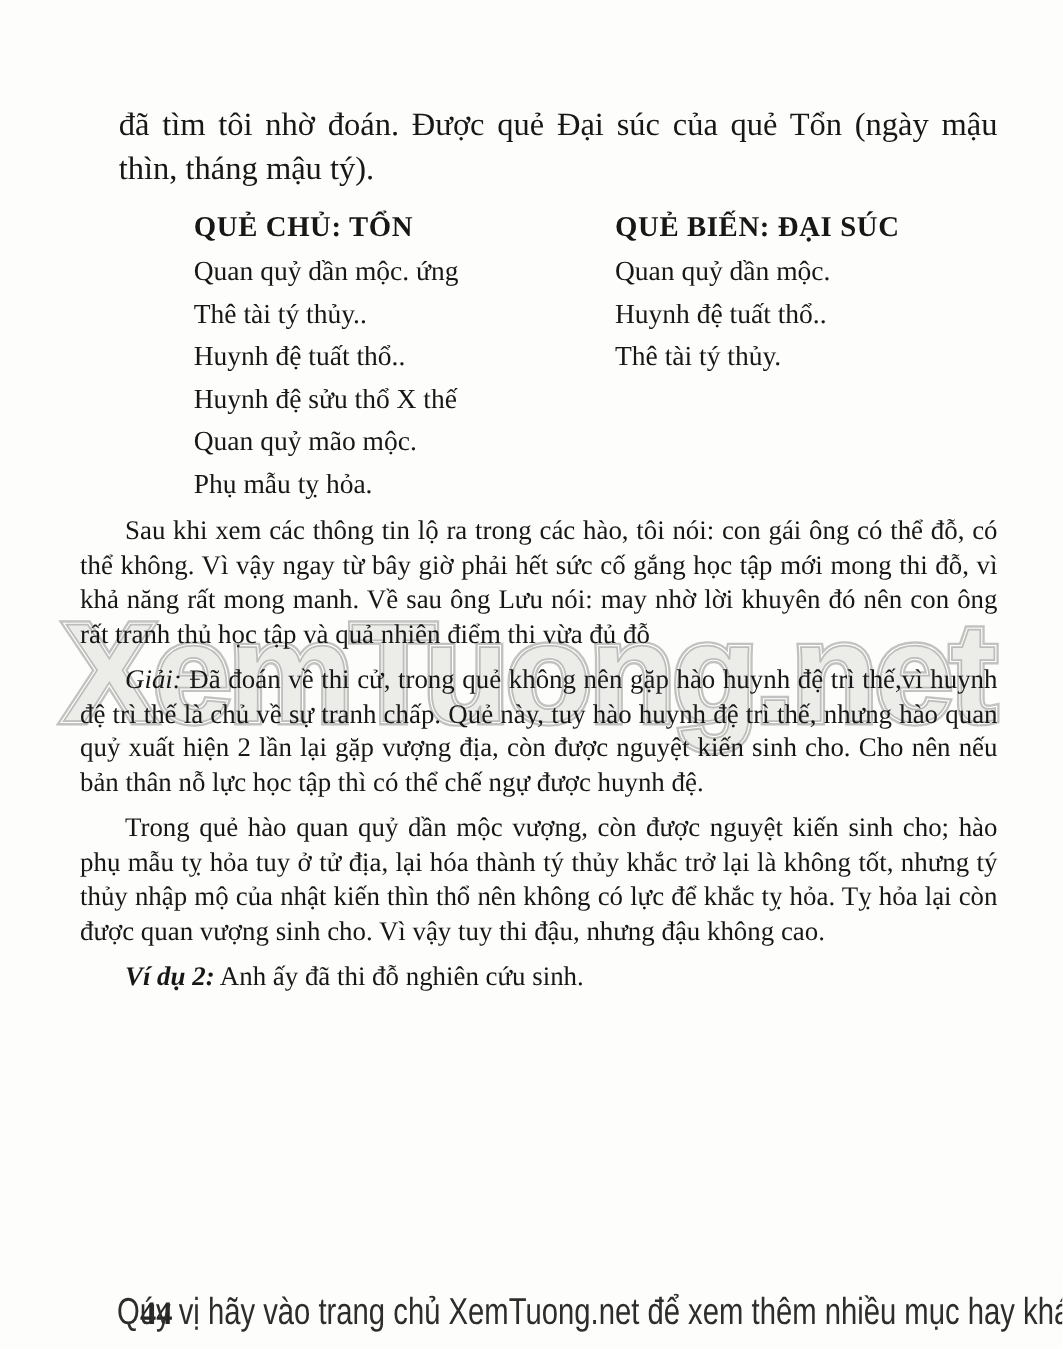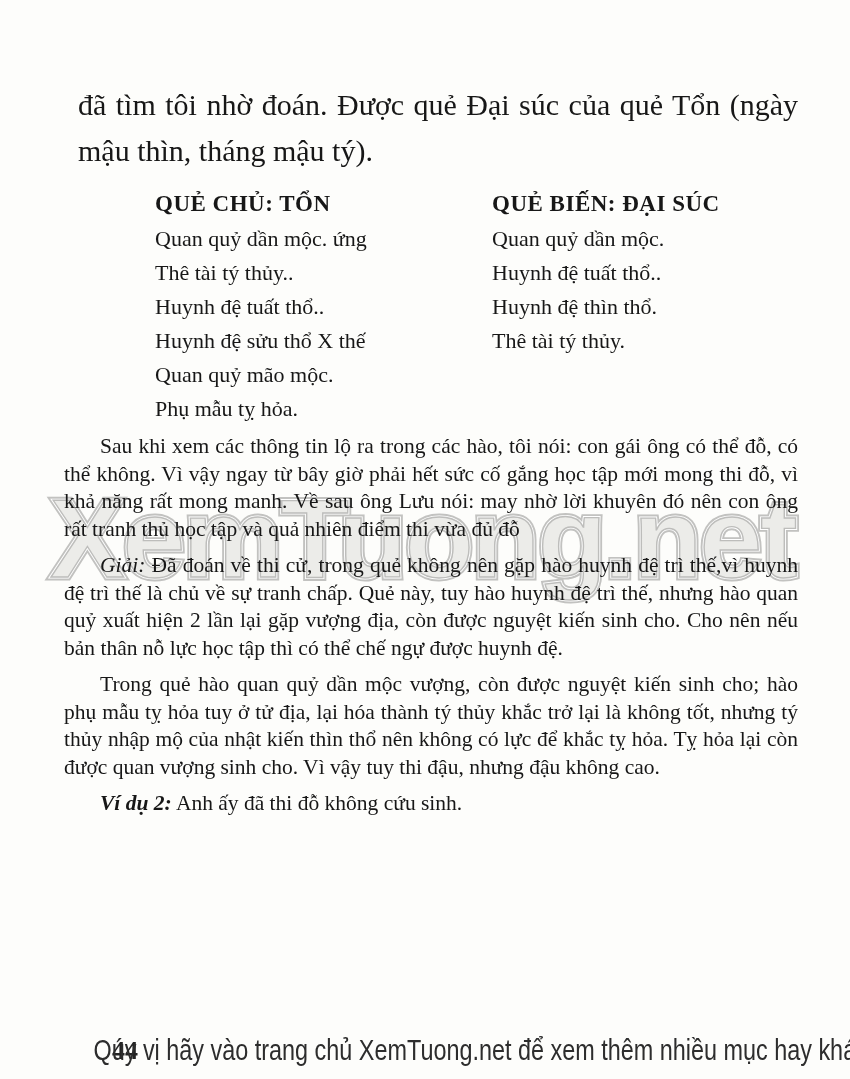--- a/index.html
+++ b/index.html
@@ -40,23 +40,23 @@
 
   
   .content {
     position: absolute;
     left: 64px;
     top: 82px;
     width: 734px;
     z-index: 2;
   }
   .intro {
-    margin: 0 0 0 14px;
-    font-size: 30px;
-    line-height: 46px;
+    margin: 0 0 0 31px;
+    font-size: 26px;
+    line-height: 35px;
     text-align: justify;
   }
 
   .hex-section { display: flex; margin-top: 12px; }
   .hex-col { width: 50%; box-sizing: border-box; }
   .hex-main { padding-left: 91px; }
   .hex-changed { padding-left: 61px; }
   .hex-title {
     font-size: 23px;
     font-weight: bold;
@@ -126,30 +126,29 @@
         <div class="hex-line">Thê tài tý thủy..</div>
         <div class="hex-line">Huynh đệ tuất thổ..</div>
         <div class="hex-line">Huynh đệ sửu thổ X thế</div>
         <div class="hex-line">Quan quỷ mão mộc.</div>
         <div class="hex-line">Phụ mẫu tỵ hỏa.</div>
       </div>
       <div class="hex-col hex-changed">
         <div class="hex-title">QUẺ BIẾN: ĐẠI SÚC</div>
         <div class="hex-line">Quan quỷ dần mộc.</div>
         <div class="hex-line">Huynh đệ tuất thổ..</div>
-        <div class="hex-line">Huynh đệ thìn thổ.</div>
         <div class="hex-line">Thê tài tý thủy.</div>
       </div>
     </div>
 
     <div class="body-text">
       <p class="para indent">Sau khi xem các thông tin lộ ra trong các hào, tôi nói: con gái ông có thể đỗ, có thể không. Vì vậy ngay từ bây giờ phải hết sức cố gắng học tập mới mong thi đỗ, vì khả năng rất mong manh. Về sau ông Lưu nói: may nhờ lời khuyên đó nên con ông rất tranh thủ học tập và quả nhiên điểm thi vừa đủ đỗ</p>
       <p class="para indent"><span class="label-italic">Giải:</span><span> Đã đoán về thi cử, trong quẻ không nên gặp hào huynh đệ trì thế,vì huynh đệ trì thế là chủ về sự tranh chấp. Quẻ này, tuy hào huynh đệ trì thế, nhưng hào quan quỷ xuất hiện 2 lần lại gặp vượng địa, còn được nguyệt kiến sinh cho. Cho nên nếu bản thân nỗ lực học tập thì có thể chế ngự được huynh đệ.</span></p>
       <p class="para indent">Trong quẻ hào quan quỷ dần mộc vượng, còn được nguyệt kiến sinh cho; hào phụ mẫu tỵ hỏa tuy ở tử địa, lại hóa thành tý thủy khắc trở lại là không tốt, nhưng tý thủy nhập mộ của nhật kiến thìn thổ nên không có lực để khắc tỵ hỏa. Tỵ hỏa lại còn được quan vượng sinh cho. Vì vậy tuy thi đậu, nhưng đậu không cao.</p>
-      <p class="para indent"><span class="label-bold-italic">Ví dụ 2:</span><span> Anh ấy đã thi đỗ không cứu sinh.</span></p>
+      <p class="para indent"><span class="label-bold-italic">Ví dụ 2:</span><span> Anh ấy đã thi đỗ nghiên cứu sinh.</span></p>
     </div>
 
   </div>
 
   <div class="page-number">44</div>
 
   <div class="footer">
     <span>Qúy vị hãy vào trang chủ XemTuong.net để xem thêm nhiều mục hay khác</span>
   </div>
 

